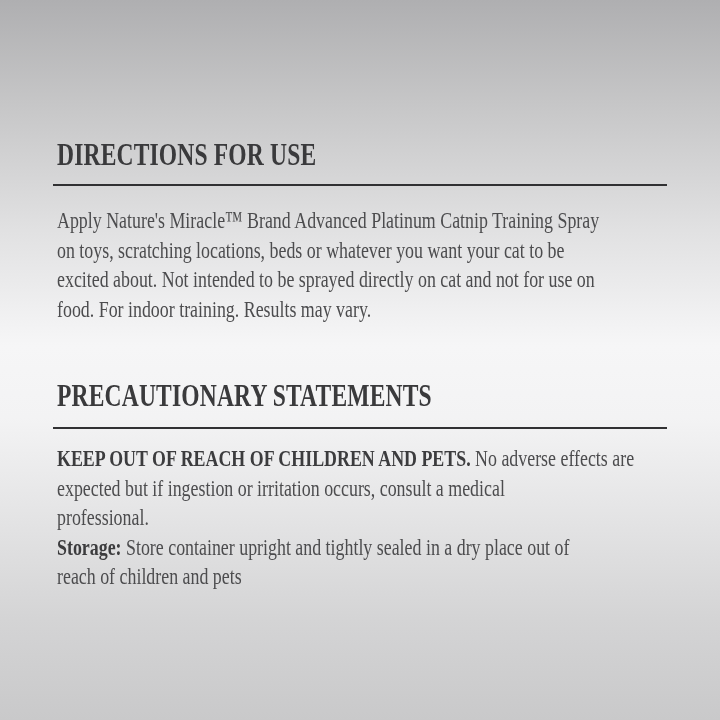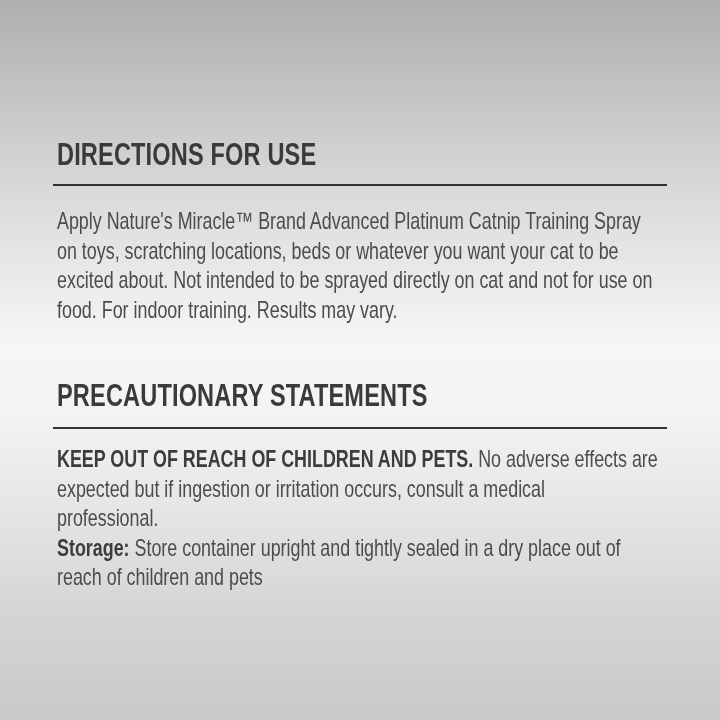--- a/index.html
+++ b/index.html
@@ -16,20 +16,21 @@
       #f6f6f7 48%,
       #f3f3f4 58%,
       #e6e6e7 70%,
       #d4d4d5 86%,
       #c9c9ca 100%);
   }
 
   .label-panel {
     position: absolute;
     inset: 0;
+    font-family: Liberation Serif, serif;
   }
 
   .heading {
     position: absolute;
     left: 57px;
     margin: 0;
     font-size: 31px;
     font-weight: 700;
     line-height: 1.1;
     letter-spacing: 0.2px;

